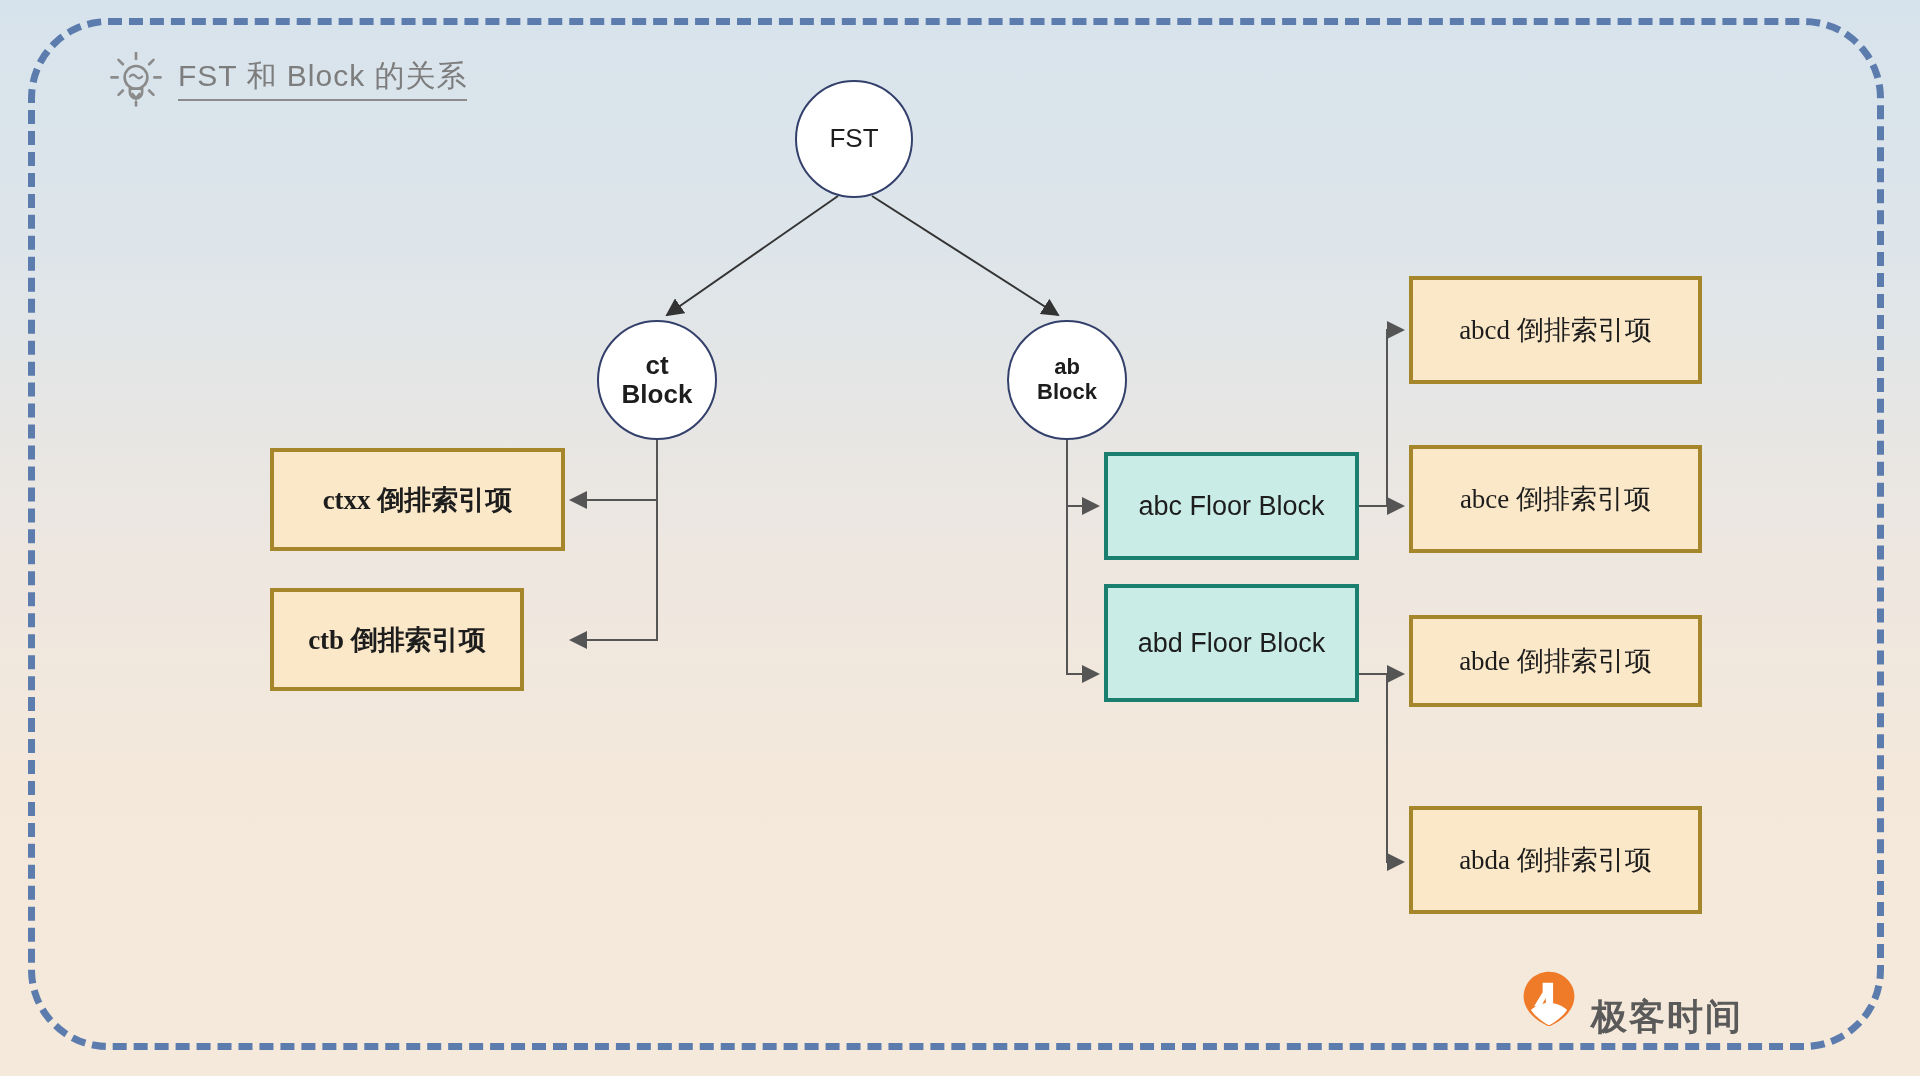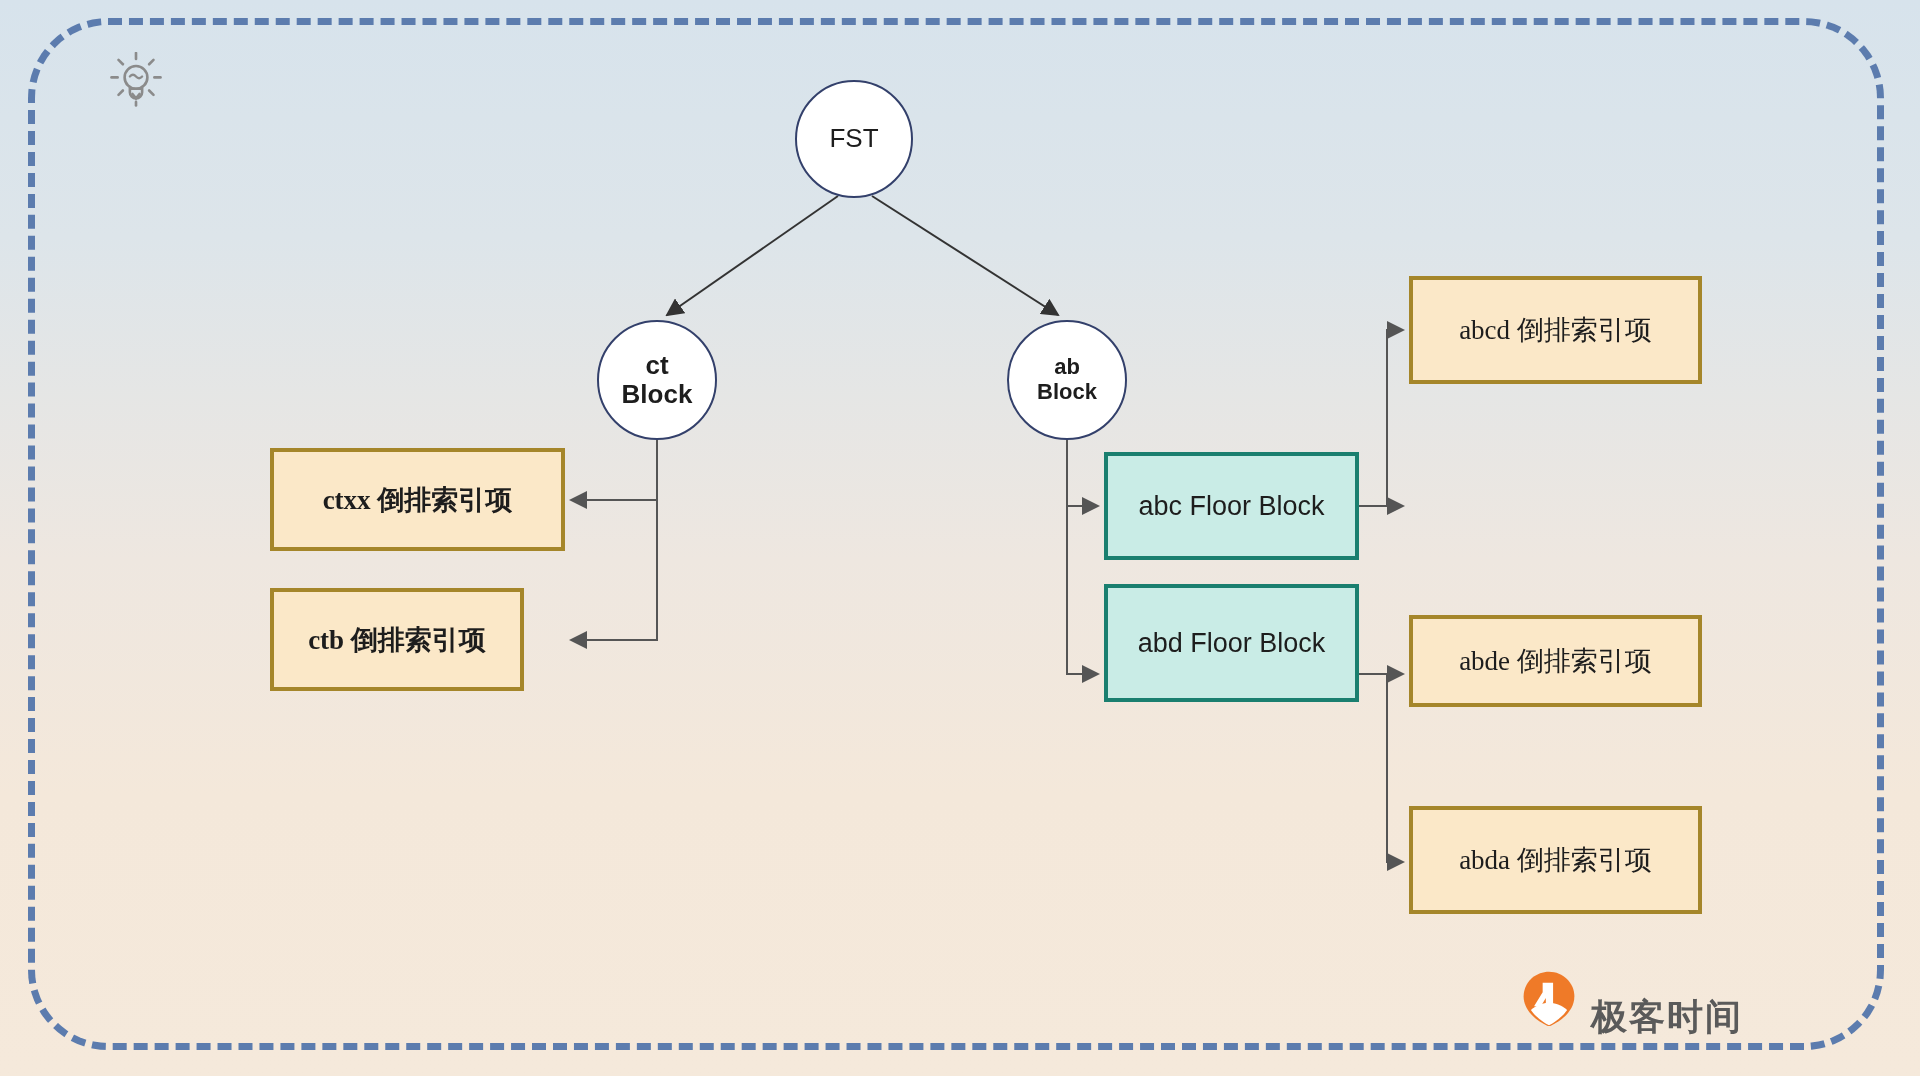--- a/index.html
+++ b/index.html
@@ -90,20 +90,21 @@
         <line x1="32" y1="57" x2="32" y2="61"></line>
         <line x1="11" y1="29" x2="4" y2="29"></line>
         <line x1="53" y1="29" x2="60" y2="29"></line>
         <line x1="17" y1="14" x2="12" y2="9"></line>
         <line x1="47" y1="14" x2="52" y2="9"></line>
         <line x1="17" y1="44" x2="12" y2="49"></line>
         <line x1="47" y1="44" x2="52" y2="49"></line>
         <path d="M25 28 q3.5 -4 7 0 q3.5 4 7 0" stroke-width="2.6"></path>
       </g>
     </svg>
+    <div id="title-text">FST 和 Block 的关系</div>
   </div>
 
   <svg id="wires">
     <defs>
       <marker id="arw" markerWidth="9" markerHeight="9" refX="8" refY="4.5" orient="auto">
         <path d="M0,0 L9,4.5 L0,9 z" fill="#333"></path>
       </marker>
       <marker id="arwg" markerWidth="9" markerHeight="9" refX="8" refY="4.5" orient="auto">
         <path d="M0,0 L9,4.5 L0,9 z" fill="#555"></path>
       </marker>
@@ -158,20 +159,23 @@
   <div class="floor-box" id="f-abc">
     <span>abc Floor Block</span>
   </div>
   <div class="floor-box" id="f-abd">
     <span>abd Floor Block</span>
   </div>
 
   <div class="post-box right" id="b-abcd">
     <span>abcd 倒排索引项</span>
   </div>
+  <div class="post-box right" id="b-abce">
+    <span>abce 倒排索引项</span>
+  </div>
   <div class="post-box right" id="b-abde">
     <span>abde 倒排索引项</span>
   </div>
   <div class="post-box right" id="b-abda">
     <span>abda 倒排索引项</span>
   </div>
 
   <div id="watermark">
     <svg id="wm-logo" viewBox="0 0 64 64">
       <path d="M32 2 C16.5 2 4 14.2 4 29.2 C4 42 14 54 30 61.4 C30.9 61.8 33.1 61.8 34 61.4 C50 54 60 42 60 29.2 C60 14.2 47.5 2 32 2 Z" fill="#ef7a28"></path>

